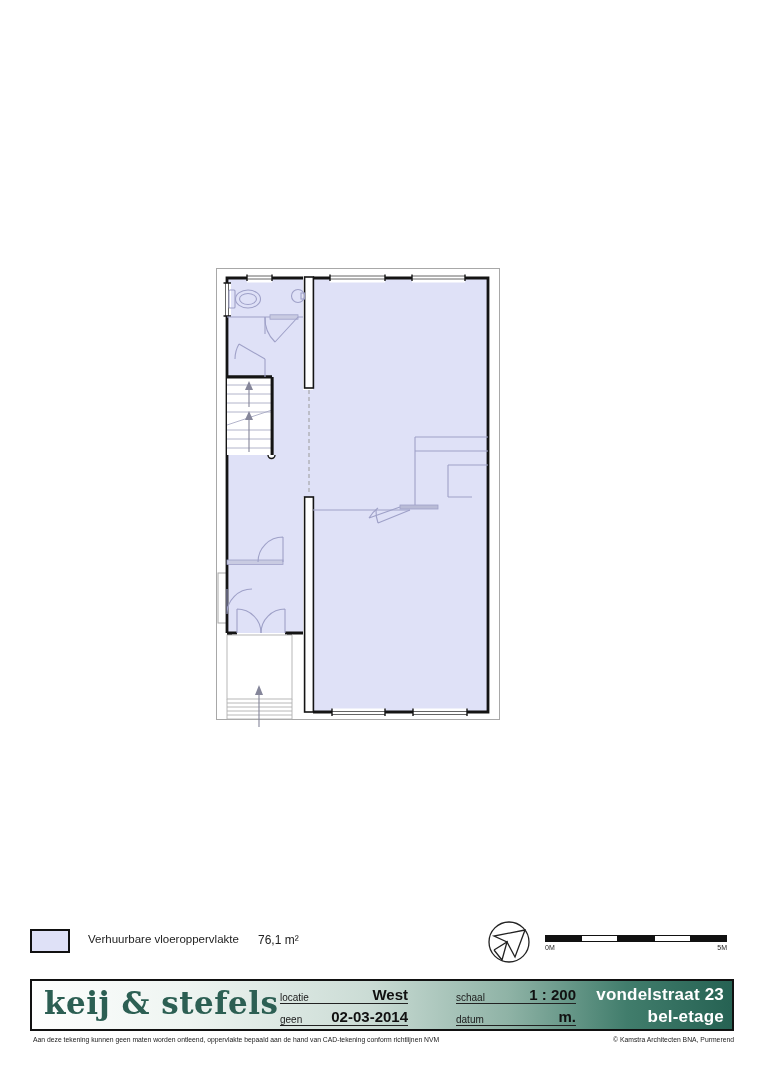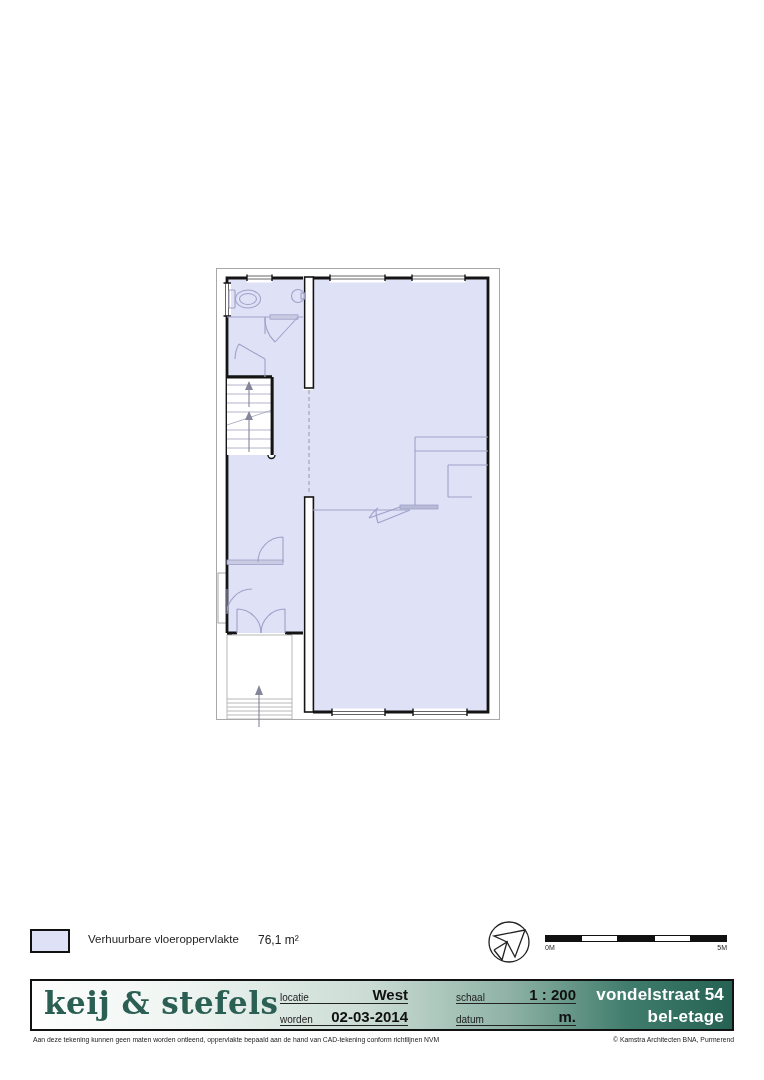--- a/index.html
+++ b/index.html
@@ -190,38 +190,38 @@
 
   <div class="abs titleblock">
     <div class="abs logo">keij &amp; stefels</div>
 
     <div class="abs fieldcol c1">
       <div class="frow">
         <span class="flabel">locatie</span>
         <span class="fvalue">West</span>
       </div>
       <div class="frow">
-        <span class="flabel">worden</span>
+        <span class="flabel">geen</span>
         <span class="fvalue">02-03-2014</span>
       </div>
     </div>
 
     <div class="abs fieldcol c2">
       <div class="frow">
         <span class="flabel">schaal</span>
         <span class="fvalue">1 : 200</span>
       </div>
       <div class="frow">
         <span class="flabel">datum</span>
         <span class="fvalue">m.</span>
       </div>
     </div>
 
     <div class="abs address">
-      <div>vondelstraat 54</div>
+      <div>vondelstraat 23</div>
       <div>bel-etage</div>
     </div>
   </div>
 
   <div class="abs footer-left">Aan deze tekening kunnen geen maten worden ontleend, oppervlakte bepaald aan de hand van CAD-tekening conform richtlijnen NVM</div>
   <div class="abs footer-right">© Kamstra Architecten BNA, Purmerend</div>
 
 </div>
 
 </body></html>

